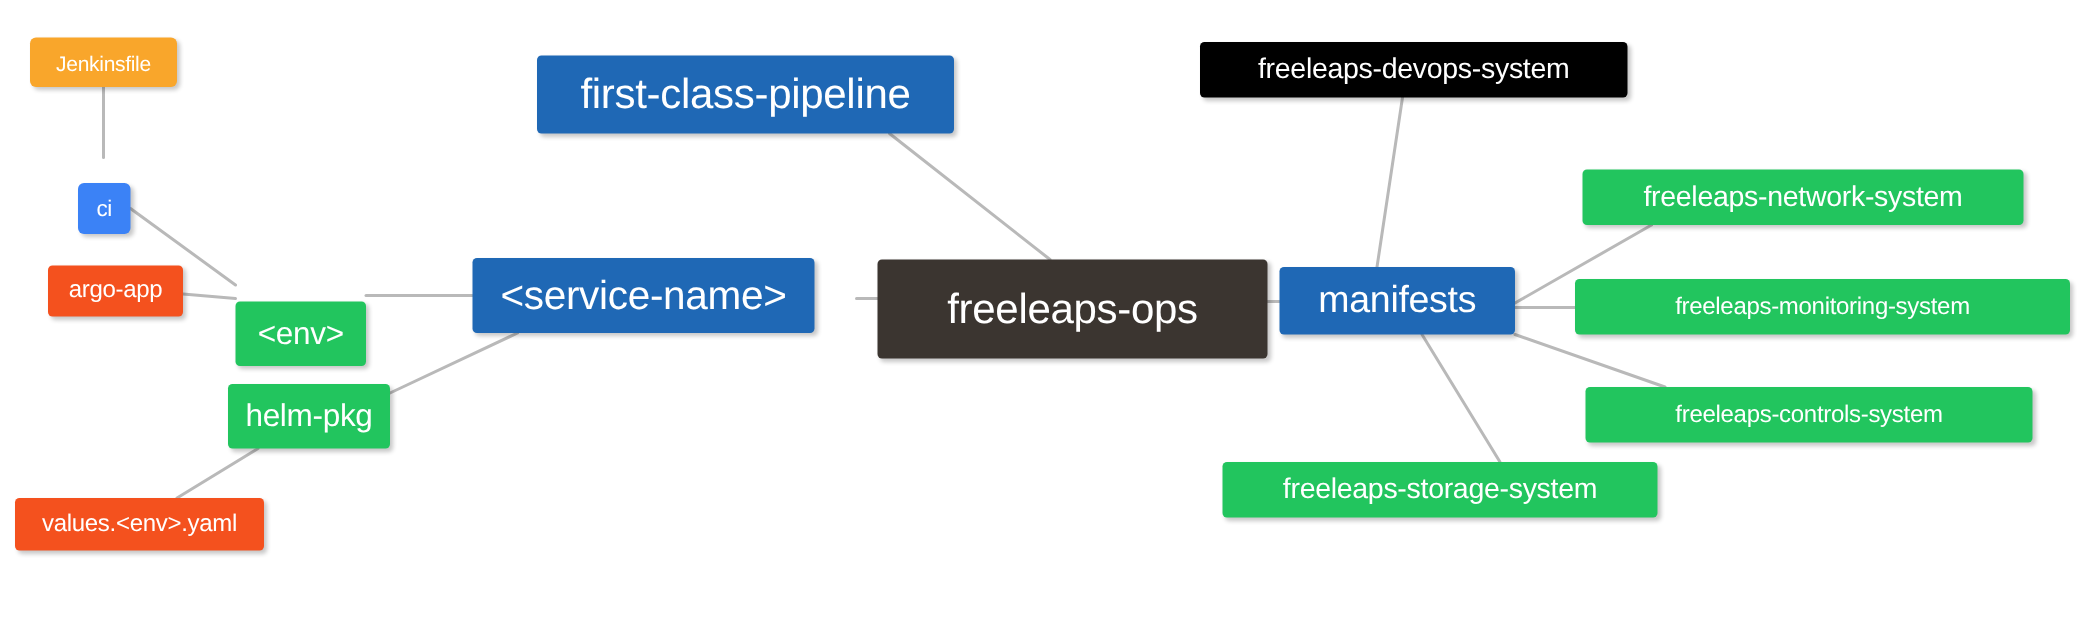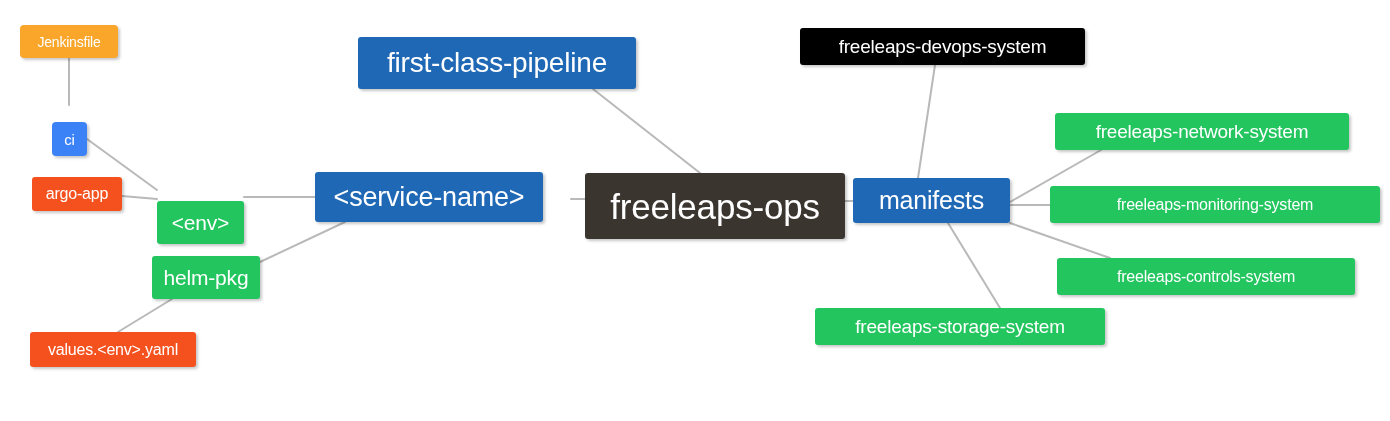--- a/index.html
+++ b/index.html
@@ -75,30 +75,30 @@
       </div>
       <div class="node" style="left: 32px; top: 177px; width: 90px; height: 34px; background: rgb(244, 81, 30); font-size: 16px; border-radius: 3px;">
         <span class="node-label">argo-app</span>
       </div>
       <div class="node" style="left: 157px; top: 177px; width: 87px; height: 43px; background: rgb(34, 197, 94); font-size: 21px; border-radius: 3px; margin-top: 24px;">
         <span class="node-label">&lt;env&gt;</span>
       </div>
       <div class="node" style="left: 152px; top: 256px; width: 108px; height: 43px; background: rgb(34, 197, 94); font-size: 21px; border-radius: 3px;">
         <span class="node-label">helm-pkg</span>
       </div>
-      <div class="node" style="left: 10px; top: 332px; width: 166px; height: 35px; background: rgb(244, 81, 30); font-size: 16px; border-radius: 3px; margin-left: 20px;">
+      <div class="node" style="left: 10px; top: 332px; width: 166px; height: 35px; background: rgb(244, 81, 30); font-size: 16px; border-radius: 3px;">
         <span class="node-label">values.&lt;env&gt;.yaml</span>
       </div>
       <div class="node" style="left: 315px; top: 37px; width: 278px; height: 52px; background: rgb(31, 104, 181); font-size: 28px; border-radius: 3px; margin-left: 43px;">
         <span class="node-label">first-class-pipeline</span>
       </div>
       <div class="node" style="left: 315px; top: 172px; width: 228px; height: 50px; background: rgb(31, 104, 181); font-size: 27px; border-radius: 3px;">
         <span class="node-label">&lt;service-name&gt;</span>
       </div>
-      <div class="node" style="left: 585px; top: 173px; width: 260px; height: 66px; background: rgb(59, 53, 48); font-size: 35px; border-radius: 3px;">
+      <div class="node" style="left: 585px; top: 173px; width: 260px; height: 66px; background: rgb(59, 53, 48); font-size: 28px; border-radius: 3px;">
         <span class="node-label">freeleaps-ops</span>
       </div>
       <div class="node" style="left: 853px; top: 178px; width: 157px; height: 45px; background: rgb(31, 104, 181); font-size: 25px; border-radius: 3px;">
         <span class="node-label">manifests</span>
       </div>
       <div class="node" style="left: 800px; top: 28px; width: 285px; height: 37px; background: #000000; font-size: 19px; border-radius: 3px;">
         <span class="node-label">freeleaps-devops-system</span>
       </div>
       <div class="node" style="left: 1055px; top: 113px; width: 294px; height: 37px; background: rgb(34, 197, 94); font-size: 19px; border-radius: 3px;">
         <span class="node-label">freeleaps-network-system</span>

